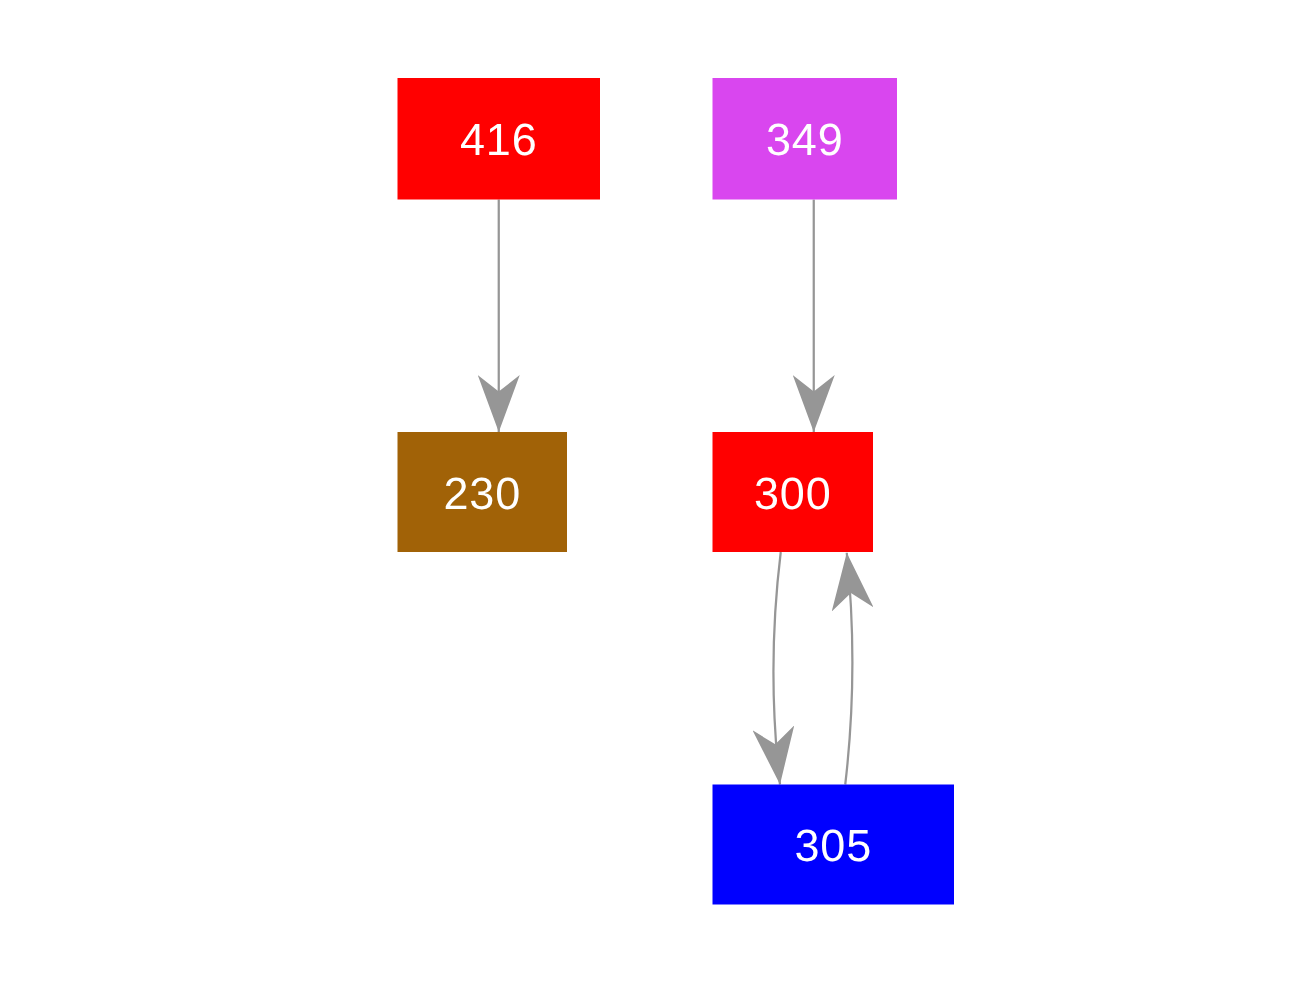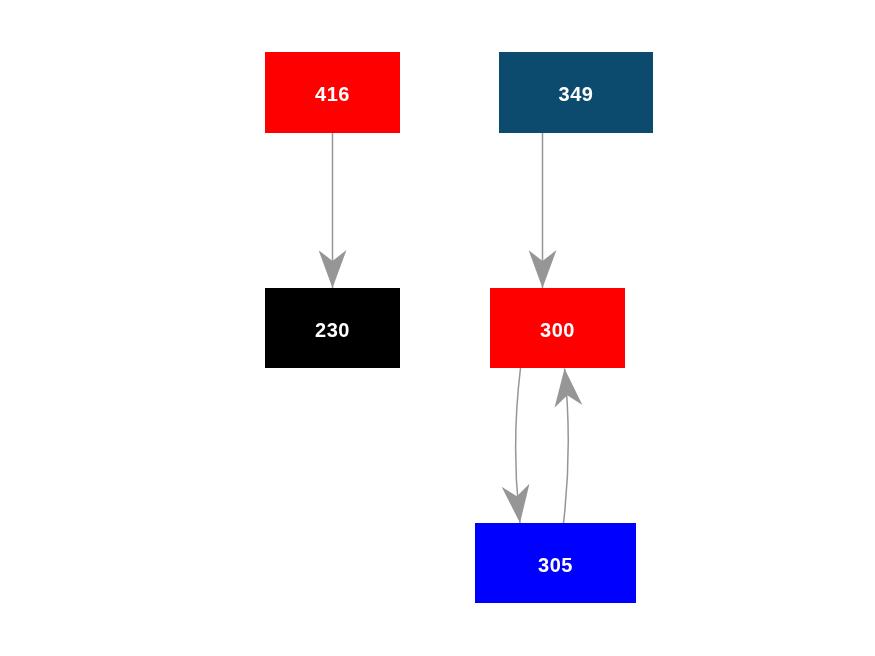--- a/index.html
+++ b/index.html
@@ -34,25 +34,24 @@
   }
   .node {
     position: absolute;
     display: flex;
     align-items: center;
     justify-content: center;
     box-sizing: border-box;
   }
   .node-label {
     color: var(--label-color, #ffffff);
-    font-size: 20px;
+    font-size: 30px;
     line-height: 1;
     padding-top: 3px;
     letter-spacing: 0.5px;
-    font-weight: bold;
   }
 </style>
 </head>
 <body>
 
 <div class="canvas">
 
   <svg class="edges" width="875" height="656" viewBox="0 0 875 656" xmlns="http://www.w3.org/2000/svg">
     <defs>
       <marker id="stealth-arrowhead" markerUnits="userSpaceOnUse" markerWidth="38" markerHeight="28" refX="38" refY="14" orient="auto">
@@ -61,26 +60,26 @@
     </defs>
     <path class="edge" marker-end="url(#stealth-arrowhead)" d="M332.5,133 L332.5,288"></path>
     <path class="edge" marker-end="url(#stealth-arrowhead)" d="M542.5,133 L542.5,288"></path>
     <path class="edge" marker-end="url(#stealth-arrowhead)" d="M520.5,368 Q511,446 520,523"></path>
     <path class="edge" marker-end="url(#stealth-arrowhead)" d="M563.5,523 Q572.5,446 564.5,368.5"></path>
   </svg>
 
   <div class="node" style="left: 265px; top: 52px; width: 135px; height: 81px; background: rgb(255, 0, 0);">
     <span class="node-label">416</span>
   </div>
-  <div class="node" style="left: 499px; top: 52px; width: 154px; height: 81px; background: #0c4a6e;">
+  <div class="node" style="left: 475px; top: 52px; width: 123px; height: 81px; background: #d946ef;">
     <span class="node-label">349</span>
   </div>
-  <div class="node" style="left: 265px; top: 288px; width: 135px; height: 80px; background: #000000;">
+  <div class="node" style="left: 265px; top: 288px; width: 113px; height: 80px; background: #a16207;">
     <span class="node-label">230</span>
   </div>
-  <div class="node" style="left: 490px; top: 288px; width: 135px; height: 80px; background: rgb(255, 0, 0); text-align: right;">
+  <div class="node" style="left: 475px; top: 288px; width: 107px; height: 80px; background: rgb(255, 0, 0); text-align: right;">
     <span class="node-label">300</span>
   </div>
   <div class="node" style="left: 475px; top: 523px; width: 161px; height: 80px; background: rgb(0, 0, 255);">
     <span class="node-label">305</span>
   </div>
 
 </div>
 
 </body></html>

